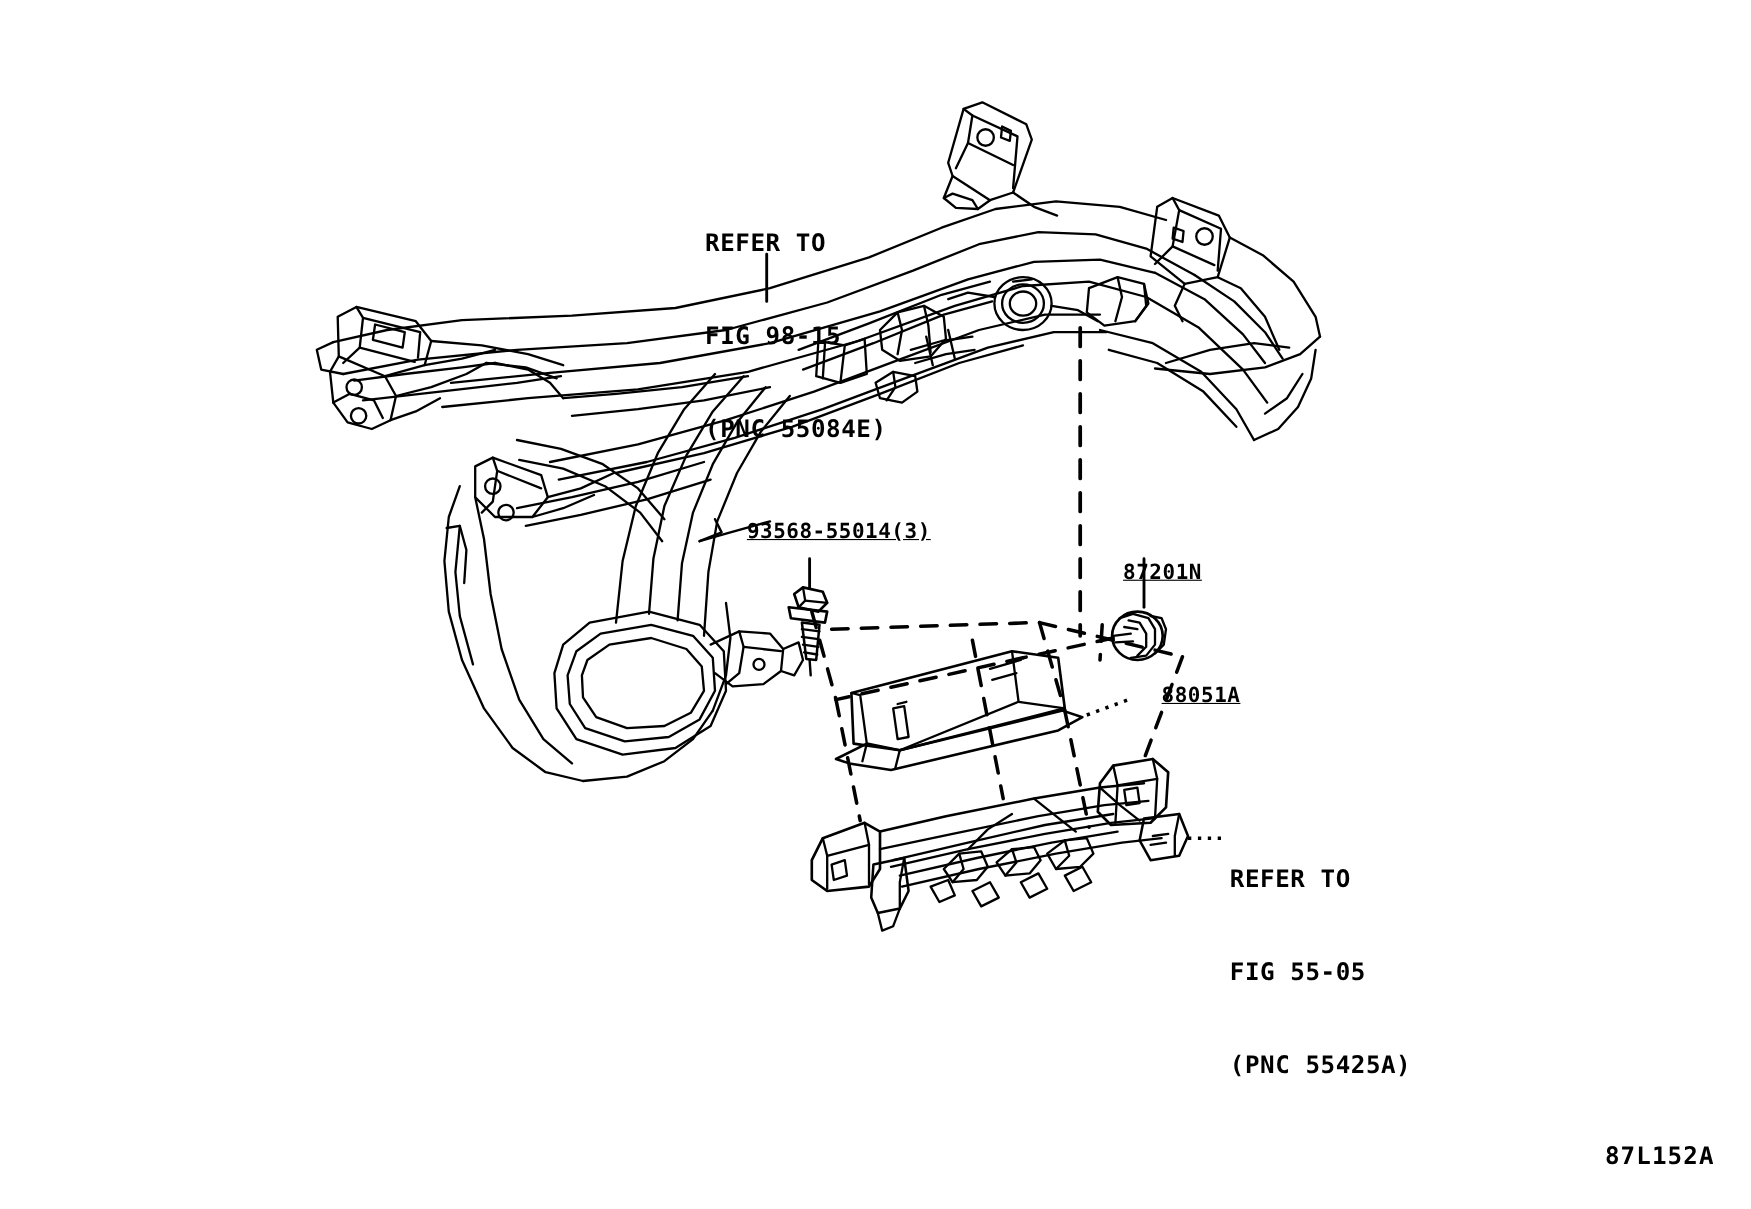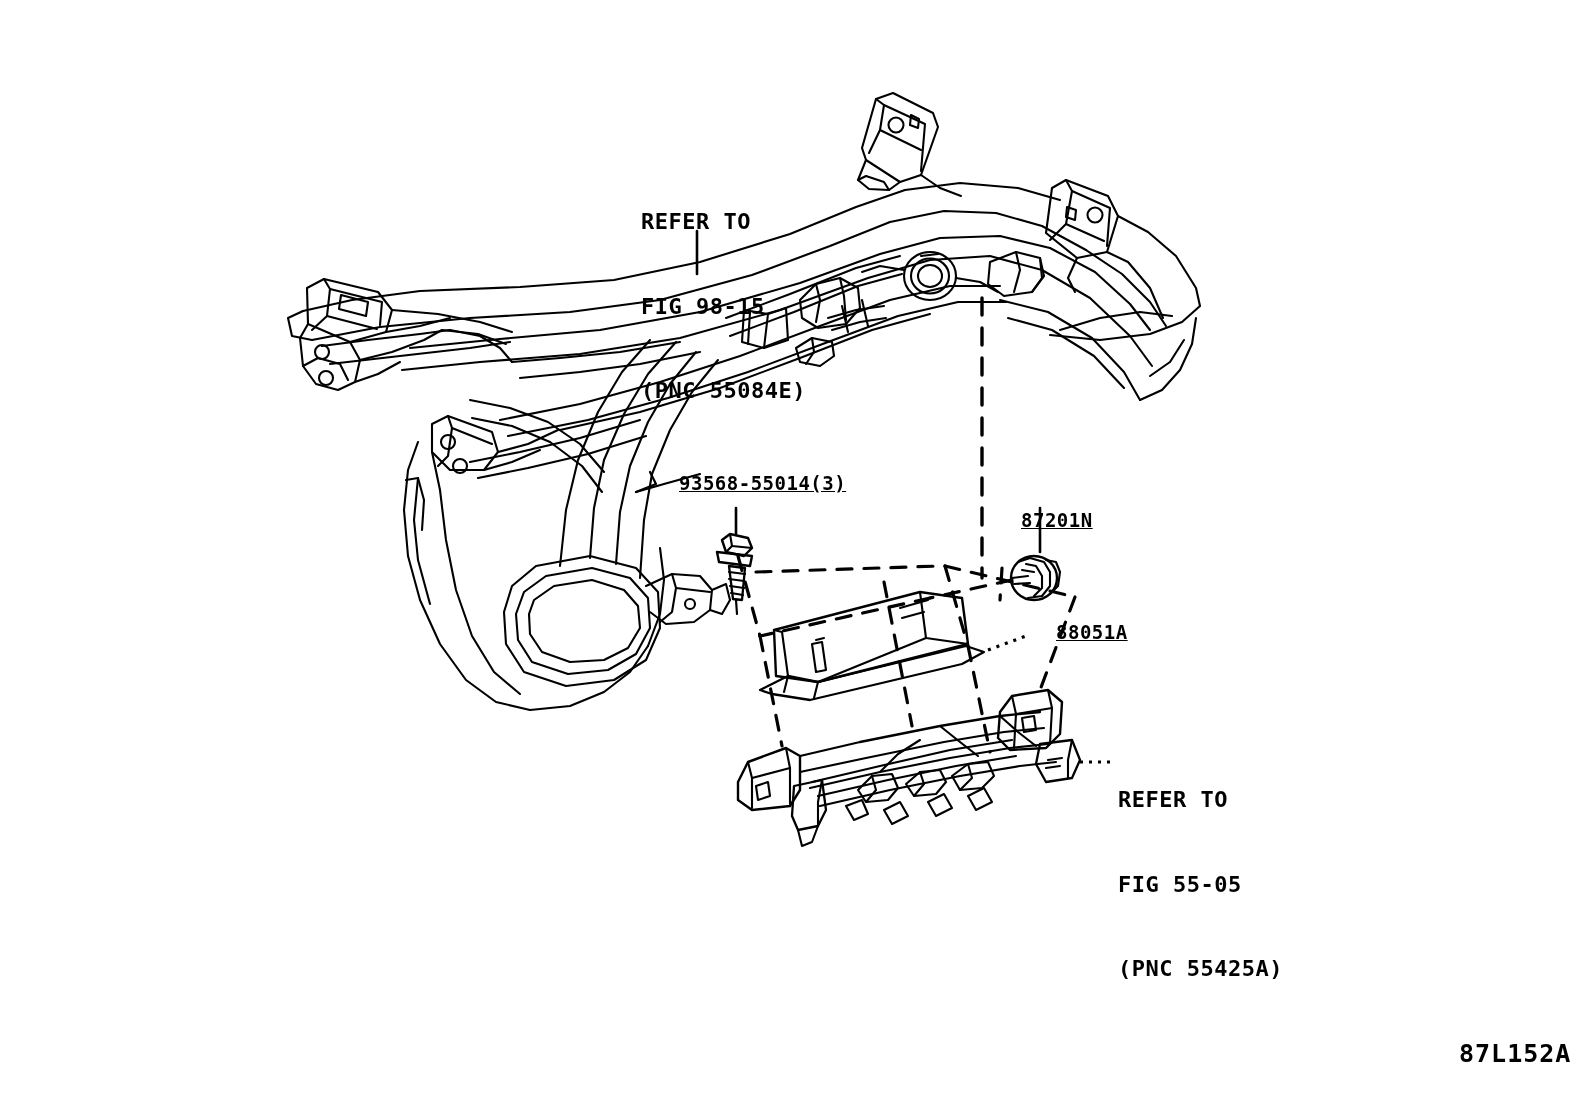--- a/index.html
+++ b/index.html
@@ -32,21 +32,21 @@
     position: absolute;
     font-family: "DejaVu Sans Mono", monospace;
     font-weight: bold;
     color: #000000;
     white-space: pre;
     letter-spacing: 0.5px;
     line-height: 1.28;
   }
   .lbl-blk { font-size: 22px; }
   .lbl-num { font-size: 19px; text-decoration: underline; }
-  .lbl-fig { font-size: 25px; letter-spacing: 1px; }
+  .lbl-fig { font-size: 22px; letter-spacing: 1px; }
   .ln { font-size: 22px; display: block; }
 </style>
 </head>
 <body>
 
 <div id="diagram-root">
 
   <svg class="dwg" viewBox="0 0 1592 1099">
     <g fill="none" stroke="#000000" stroke-width="2.1" stroke-linecap="round" stroke-linejoin="round">
 

